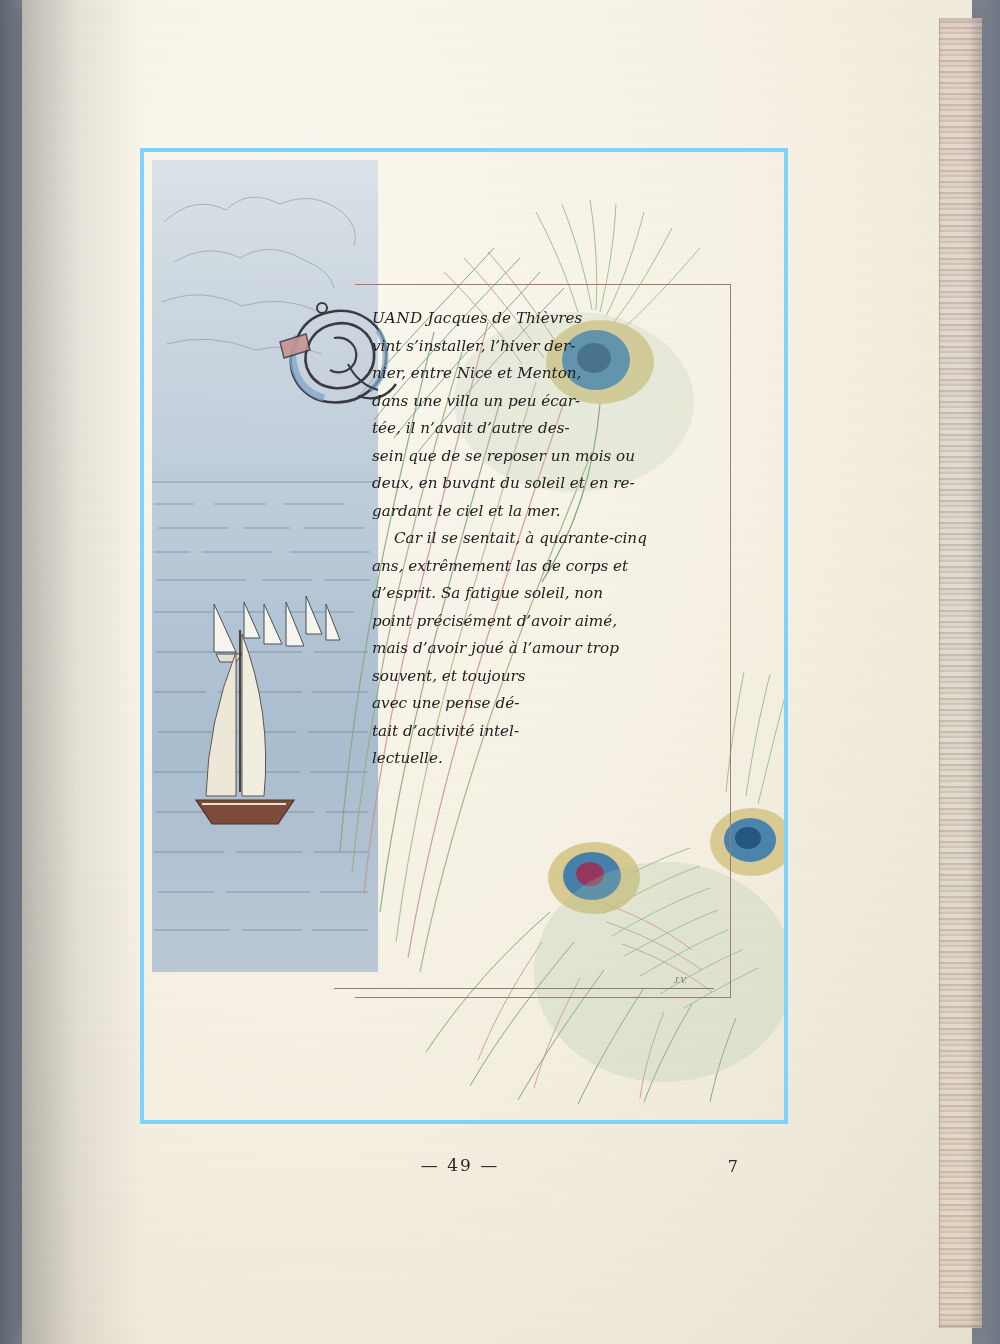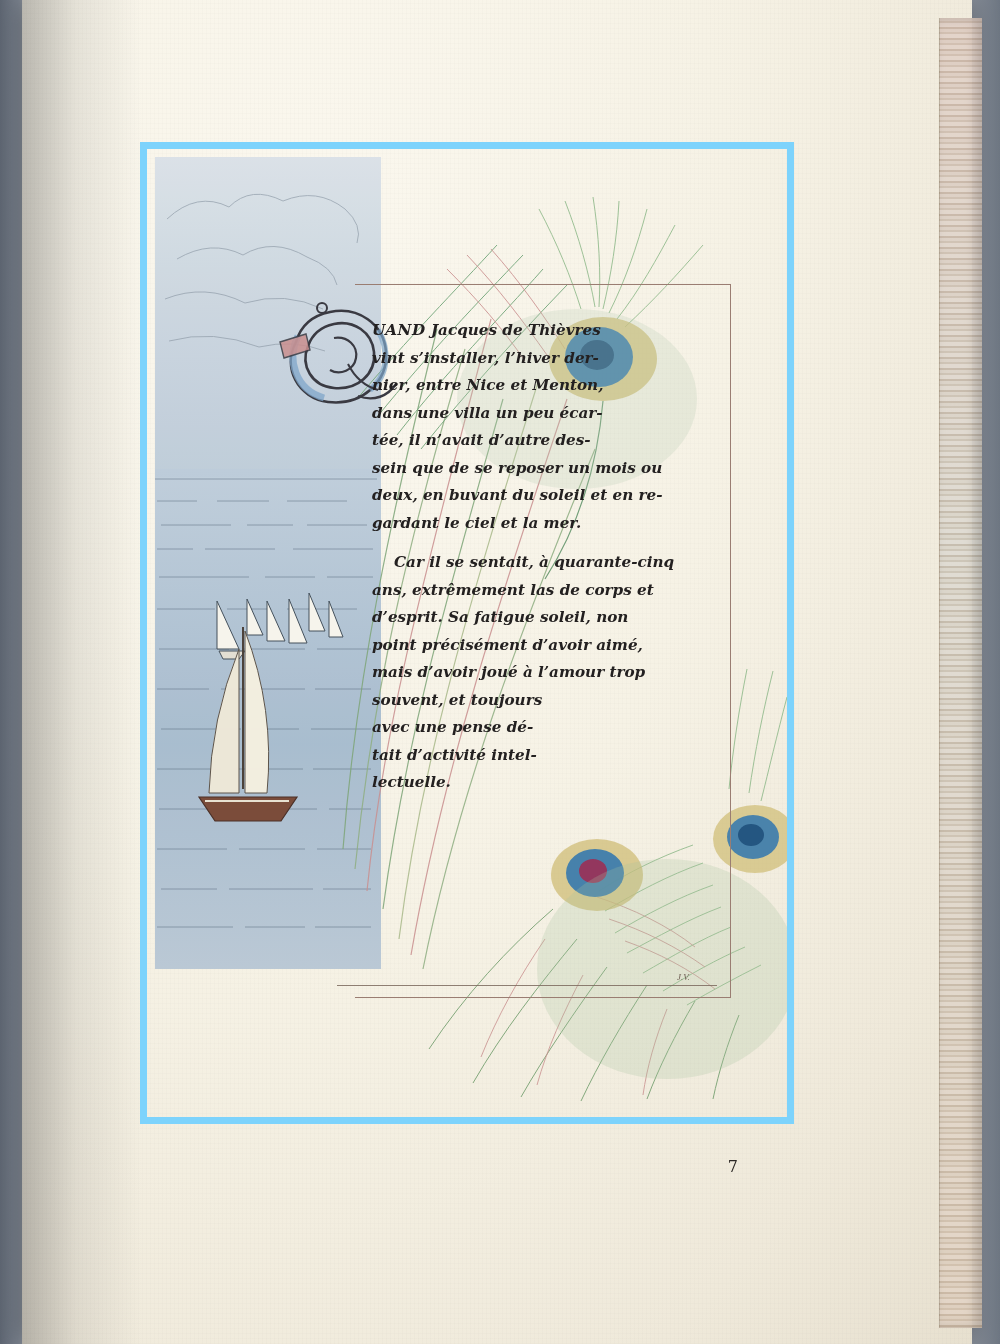--- a/index.html
+++ b/index.html
@@ -84,24 +84,24 @@
   .edge-block:after {
     content: "";
     position: absolute; inset: 0;
     background: linear-gradient(180deg, rgba(190,150,150,0.25), rgba(150,170,180,0.18) 40%, rgba(190,160,140,0.25));
   }
 
   
   .plate {
     position: absolute;
     left: 140px;
-    top: 142px;
+    top: 148px;
     width: 640px;
     height: 968px;
-    border: 7px solid #7dd3fc;
+    border: 4px solid #7dd3fc;
     background: transparent;
     overflow: hidden;
   }
   .plate-inner-watercolor {
     position: absolute;
     inset: 0;
     overflow: hidden;
   }
 
   
@@ -123,21 +123,21 @@
     width: 338px;
     height: 600px;
     color: #232020;
     font-family: "DejaVu Serif", "Liberation Serif", serif;
     font-style: italic;
     font-size: 15.2px;
     line-height: 27.5px;
     text-align: justify;
     text-justify: inter-word;
   }
-  .text-col p { margin: 12px 0 0 0; font-weight: bold; }
+  .text-col p { margin: 0 0 0 0; }
   .para-indent { text-indent: 22px; }
   .first-para { text-indent: 0; }
   .narrow-1 { width: 338px; }
   .narrow-3 { width: 186px; }
 
   .smallcaps-lead {
     font-variant: small-caps;
     font-style: italic;
     letter-spacing: 0.5px;
   }
@@ -401,16 +401,17 @@
       <span>mais d’avoir joué à l’amour trop</span><br>
       <span>souvent, et toujours</span><br>
       <span>avec une pense dé-</span><br>
       <span>tait d’activité intel-</span><br>
       <span>lectuelle.</span>
     </p>
 
   </div>
 
   <div class="footer">
+    <div class="folio">— 49 —</div>
     <div class="signature">7</div>
   </div>
 
 </div>
 
 </body></html>

